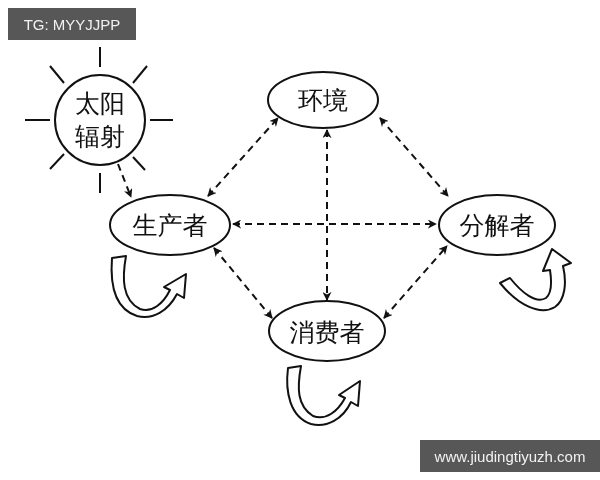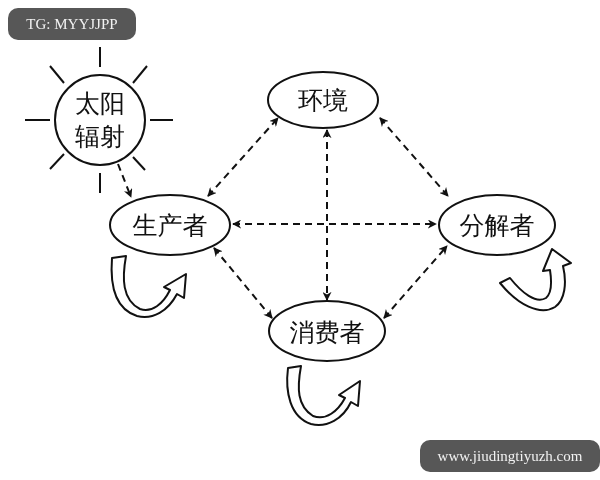--- a/index.html
+++ b/index.html
@@ -1,22 +1,22 @@
 <!DOCTYPE html>
 <html><head>
 <meta charset="utf-8">
 <style>
   html, body { margin:0; padding:0; background:#ffffff; }
   body { width:600px; height:480px; position:relative; overflow:hidden; font-family:"DejaVu Serif", serif; }
   svg { position:absolute; left:0; top:0; }
   .node-text { font-family:"DejaVu Sans", sans-serif; font-size:25px; fill:#111; }
   .watermark {
     position:absolute; background:#575757; color:#f2f2f2;
-    font-family:Liberation Serif, serif; font-size:15px;
-    display:flex; align-items:center; justify-content:center;border-radius:10px;
+    font-family:Liberation Sans, sans-serif; font-size:15px;
+    display:flex; align-items:center; justify-content:center;
   }
   #wm-top { left:8px; top:8px; width:128px; height:32px; }
   #wm-bottom { left:420px; top:440px; width:180px; height:32px; }
 </style>
 </head>
 <body>
 
 <svg width="600" height="480" viewBox="0 0 600 480">
   <defs>
     <marker id="ah" viewBox="0 0 10 10" refX="9" refY="5" markerWidth="9" markerHeight="9" orient="auto-start-reverse" markerUnits="userSpaceOnUse">

